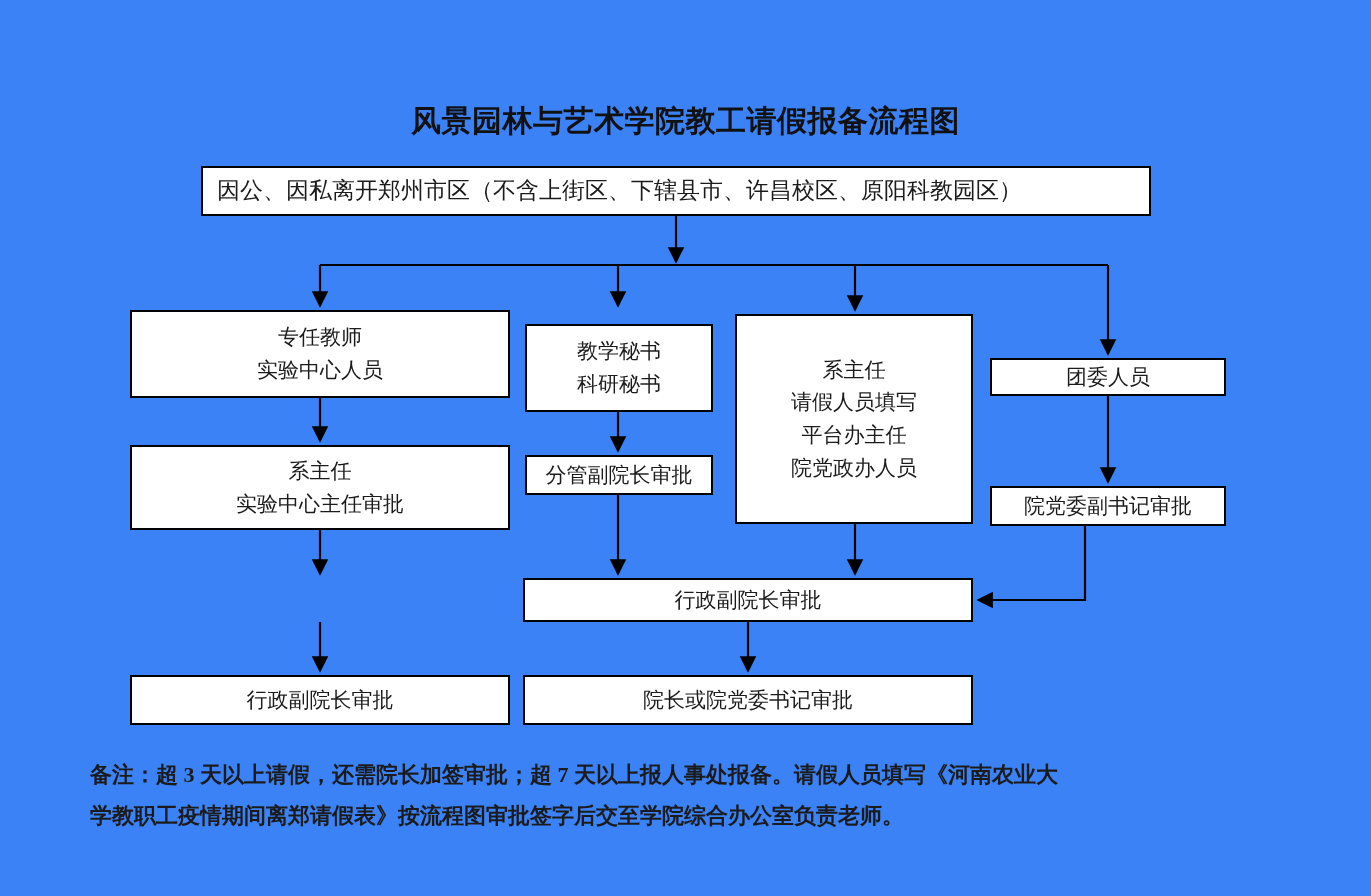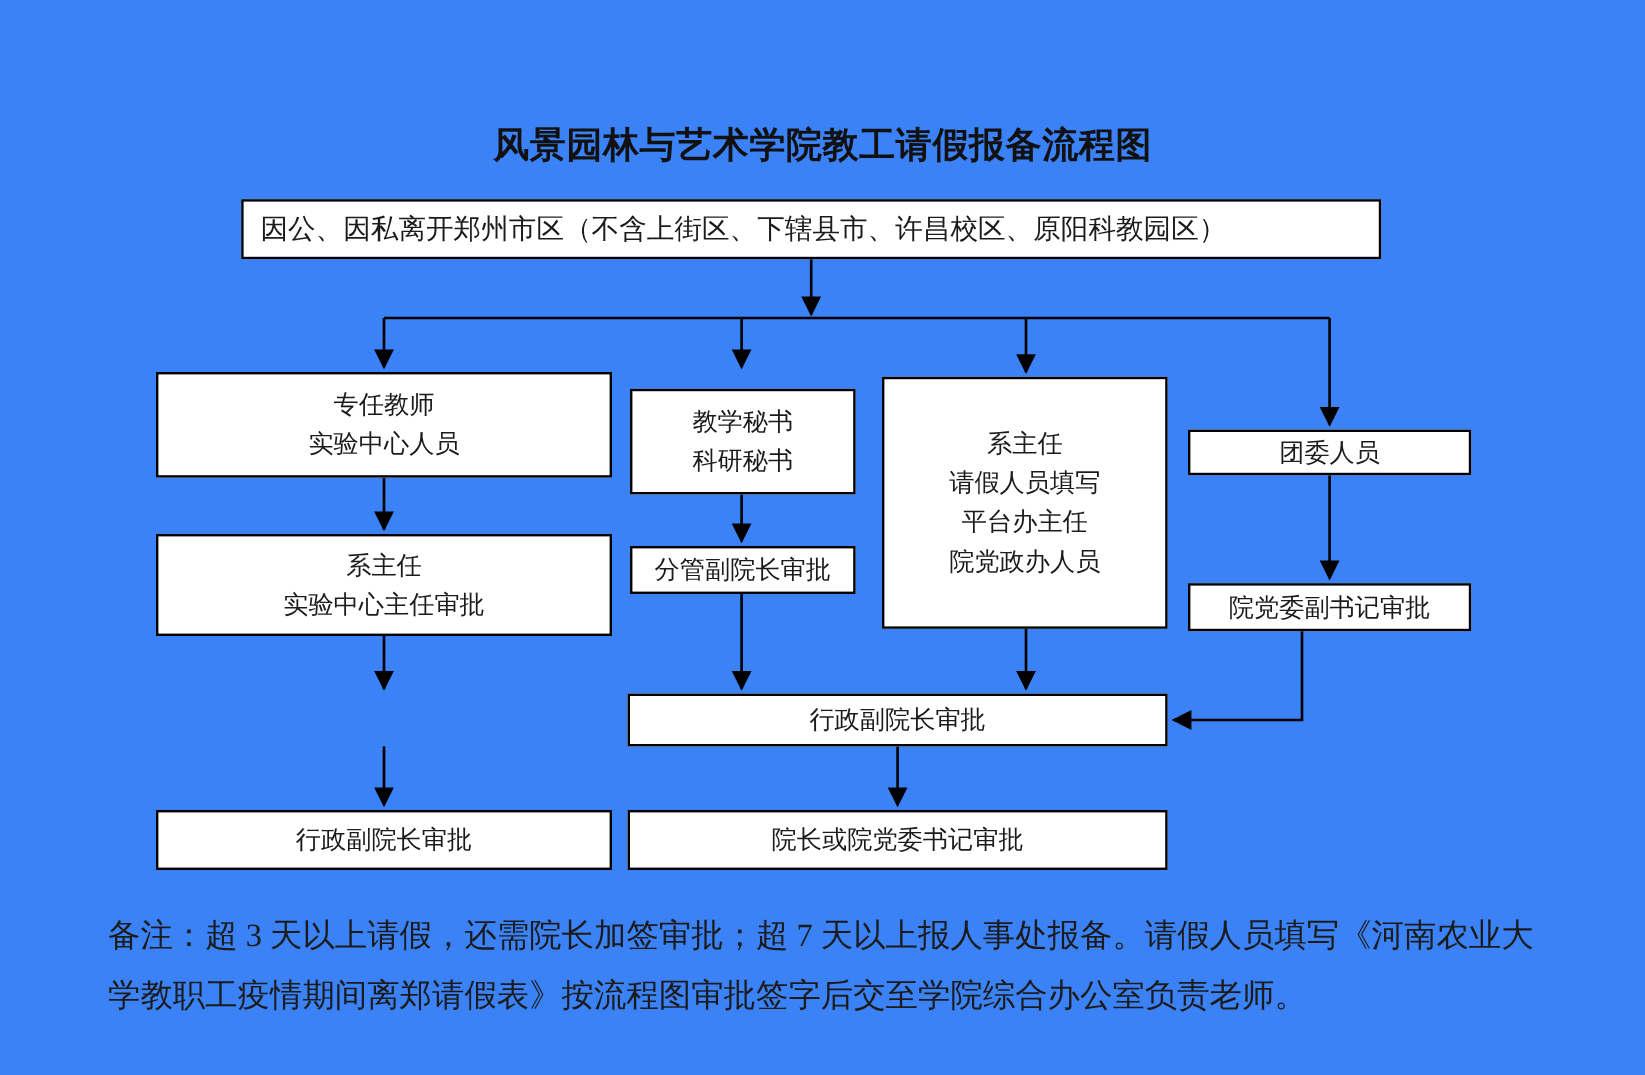--- a/index.html
+++ b/index.html
@@ -64,24 +64,25 @@
     align-items: flex-start;
     justify-content: center;
     padding-left: 14px;
   }
   .footnote {
     position: absolute;
     left: 90px;
     top: 755px;
     width: 1200px;
     font-family: "Liberation Serif", "DejaVu Serif", serif;
-    font-size: 27px;
+    font-size: 22px;
     line-height: 1.85;
     color: #1b1b1b;
     text-align: justify;
+    font-weight: bold;
   }
   .footnote .fline {
     display: block;
     white-space: nowrap;
   }
   .footnote .fline.l2 {
     text-indent: 0;
   }
 </style>
 </head>

